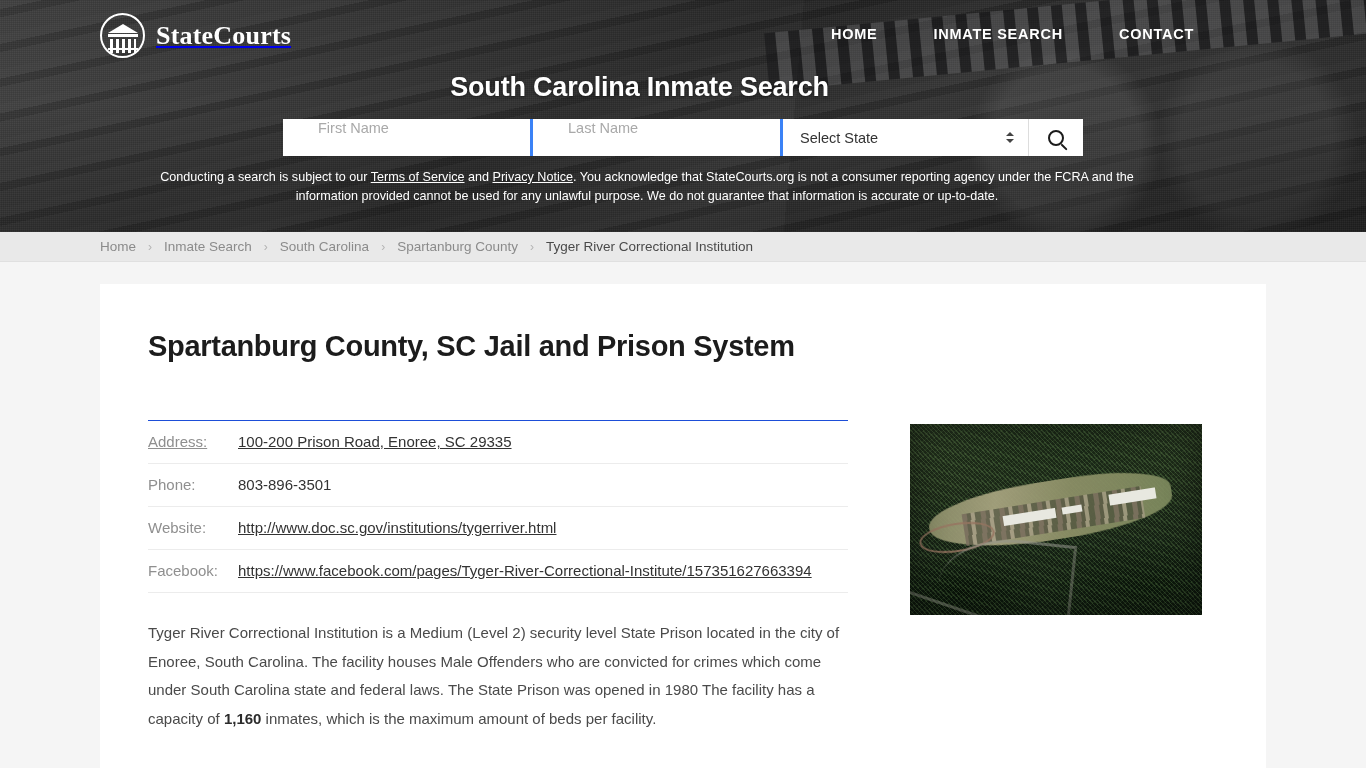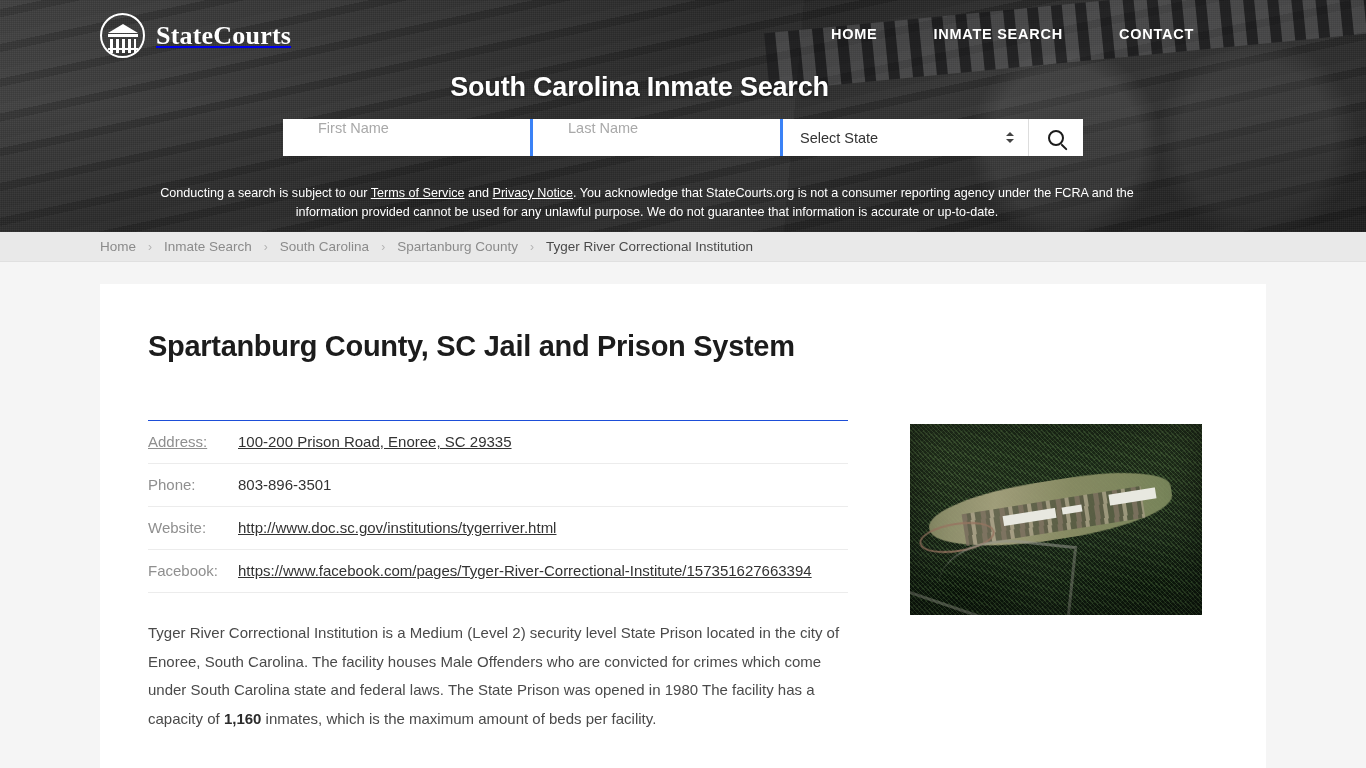--- a/index.html
+++ b/index.html
@@ -201,21 +201,21 @@
     right: -6px; bottom: -5px;
     width: 8px; height: 2.3px;
     background: #1b1b1b;
     transform: rotate(45deg);
     border-radius: 2px;
   }
 
   
   .disclaimer {
     position: absolute;
-    left: 135px; right: 135px; top: 184px;
+    left: 135px; right: 135px; top: 168px;
     text-align: center;
     color: #ffffff;
     font-size: 12.6px;
     line-height: 19px;
   }
   .disclaimer a {
     color: #ffffff;
     text-decoration: underline;
   }
 

